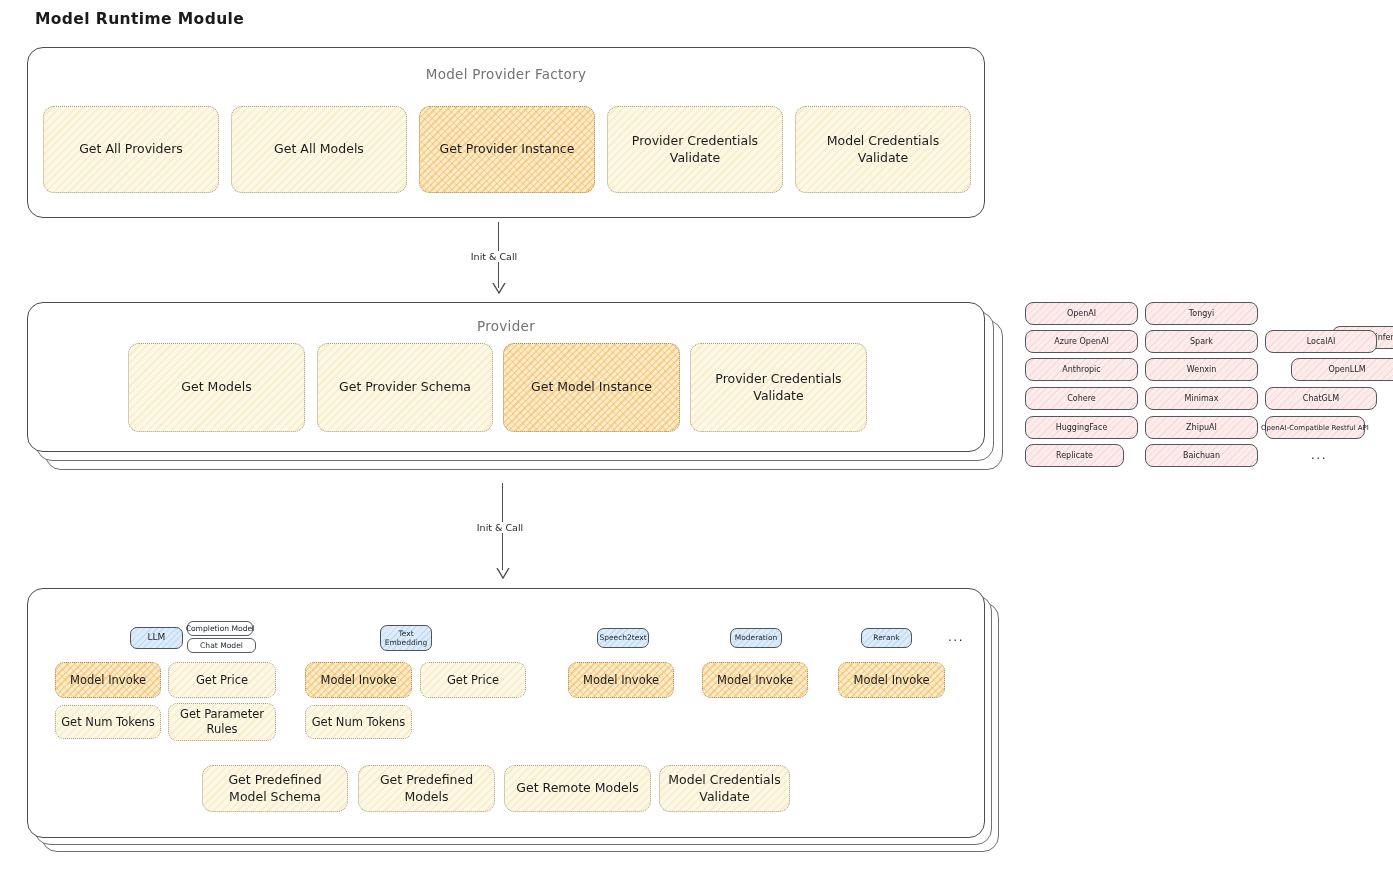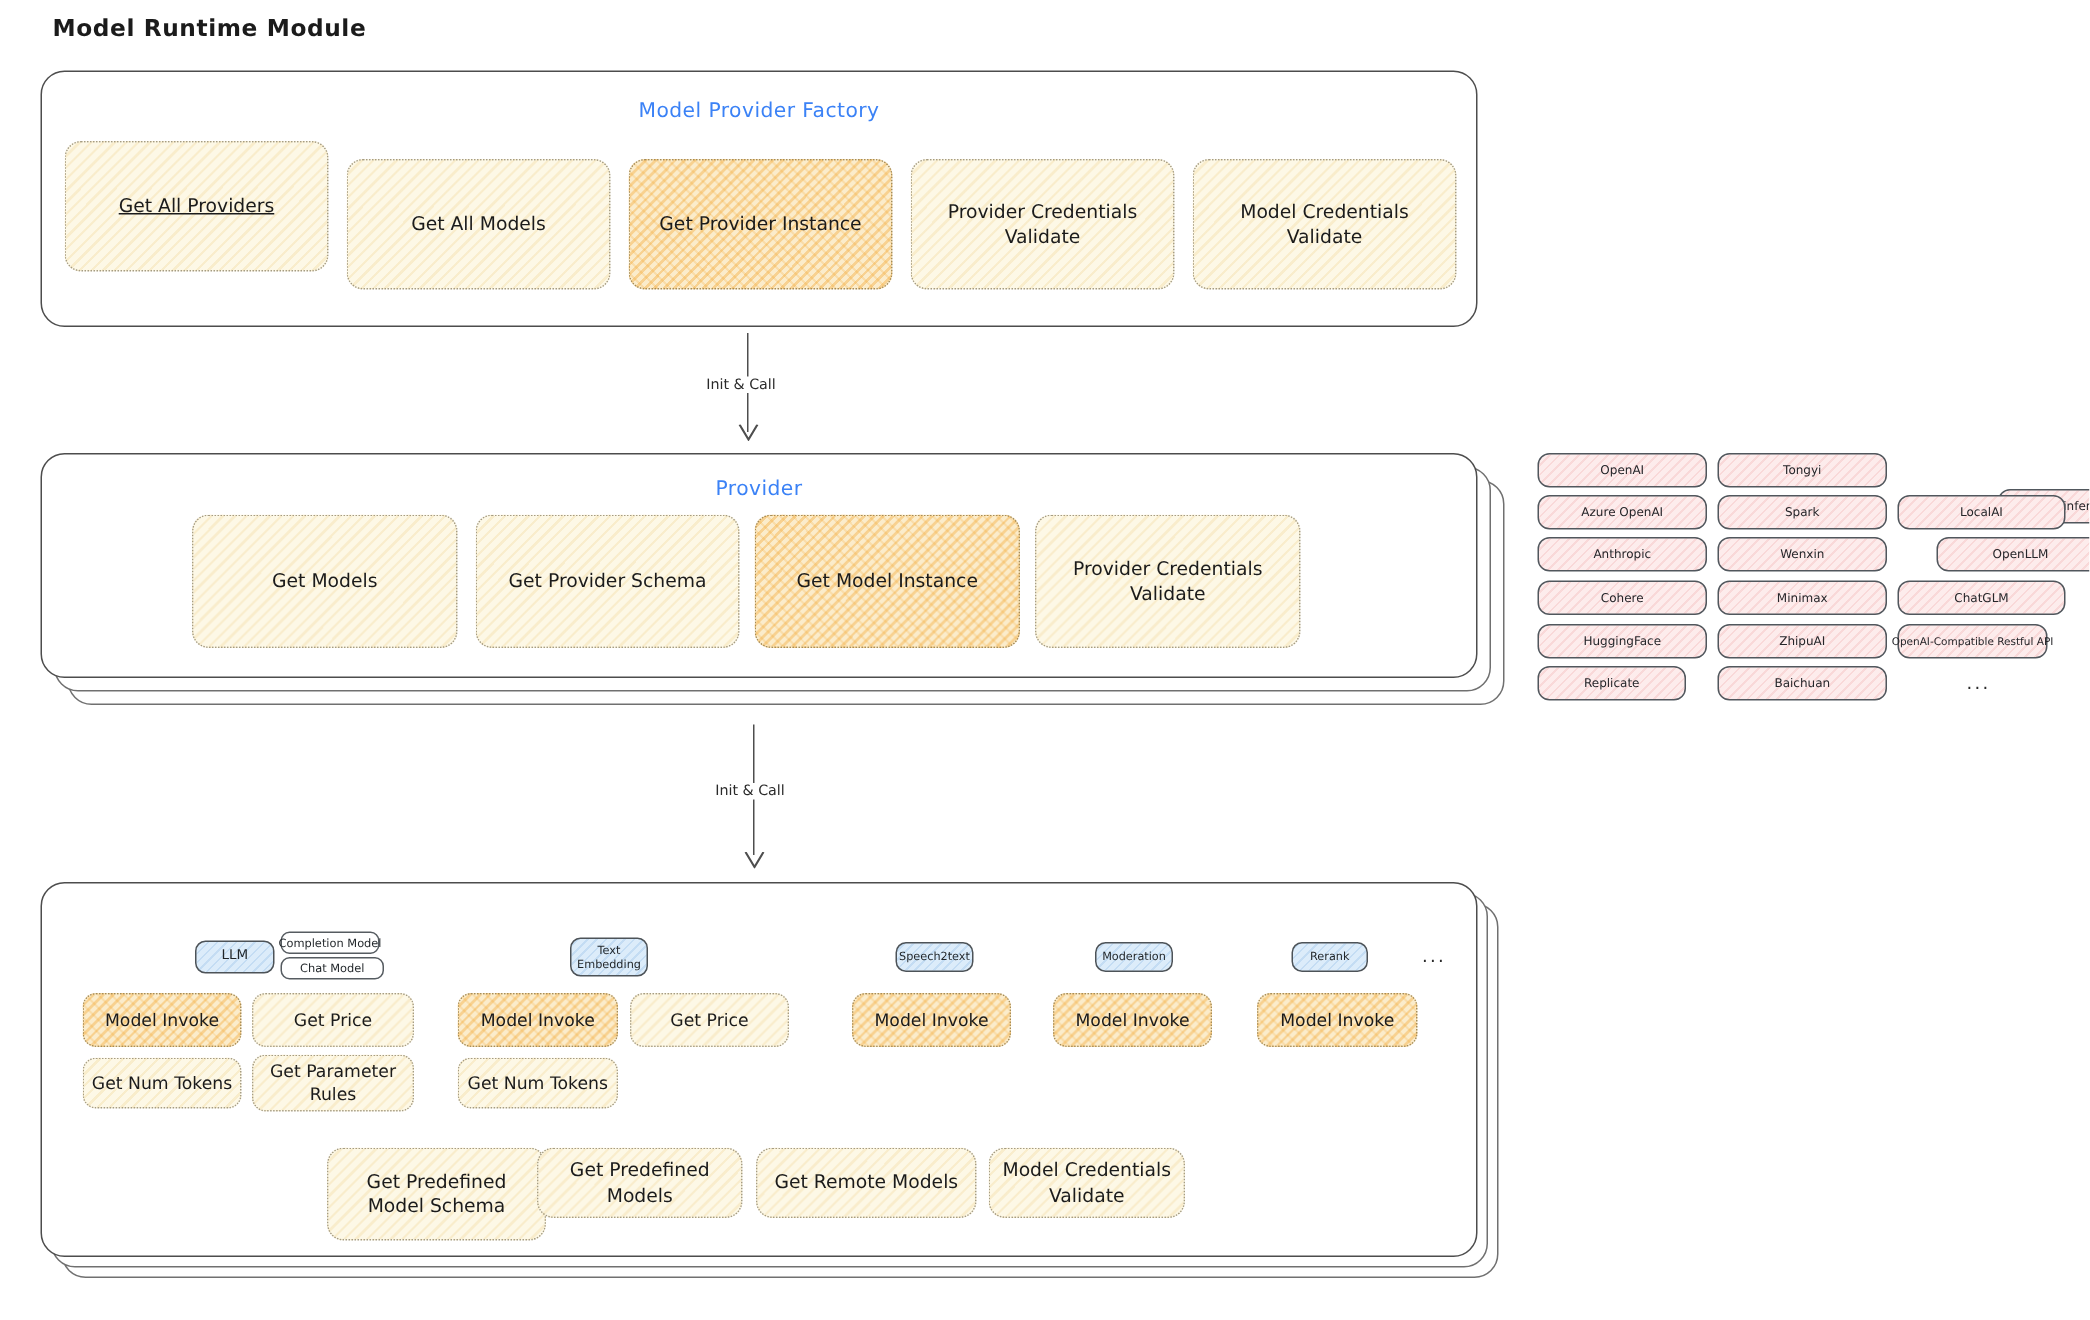--- a/index.html
+++ b/index.html
@@ -3,21 +3,21 @@
 <meta charset="utf-8">
 <style>
   html,body{margin:0;padding:0;background:#ffffff;}
   body{font-family:"DejaVu Sans",sans-serif;color:#1d1d1d;}
   #canvas{position:relative;width:1393px;height:880px;background:#fff;overflow:hidden;}
 
   .page-title{position:absolute;left:35px;top:10px;font-size:15.5px;letter-spacing:.4px;font-weight:600;color:#1b1b1b;}
 
   .panel{position:absolute;background:#fff;border:1.6px solid #4d4d4d;border-radius:16px;box-sizing:border-box;}
   .stack{position:absolute;background:#fff;border:1.4px solid #707070;border-radius:16px;box-sizing:border-box;}
-  .panel-title{position:absolute;text-align:center;font-size:13.5px;letter-spacing:.3px;color:#3b82f6;}
+  .panel-title{position:absolute;text-align:center;font-size:13.5px;letter-spacing:.3px;color:#737373;}
 
   .ybox{position:absolute;display:flex;align-items:center;justify-content:center;text-align:center;
         box-sizing:border-box;border:1.6px dotted #a59c83;border-radius:11px;
         font-size:12.5px;line-height:1.3;color:#1b1b1b;padding:2px 12px;
         background-color:#fdf8e6;
         background-image:repeating-linear-gradient(-45deg, rgba(235,195,110,.22) 0 1.6px, transparent 1.6px 5.5px);}
   .ybox.hl{background-color:#fbeccb;border-color:#a58c58;
         background-image:repeating-linear-gradient(-45deg, rgba(242,166,48,.38) 0 1.8px, transparent 1.8px 4.6px),
                          repeating-linear-gradient(45deg, rgba(242,166,48,.22) 0 1.4px, transparent 1.4px 6px);}
   .sbox{font-size:11.5px;border-radius:9px;padding:1px 3px;}
@@ -41,21 +41,21 @@
 </head>
 <body>
 
 <div id="canvas">
 
   <div class="page-title">Model Runtime Module</div>
 
   <div class="panel" style="left:27px;top:47px;width:958px;height:171px;"></div>
   <div class="panel-title" style="left:27px;top:66px;width:958px;">Model Provider Factory</div>
 
-  <div class="ybox" style="left:43px;top:94px;width:176px;height:87px;text-decoration:underline;">
+  <div class="ybox" style="left:43px;top:106px;width:176px;height:87px;">
       <span>Get All Providers</span>
     </div>
   <div class="ybox" style="left:231px;top:106px;width:176px;height:87px;">
       <span>Get All Models</span>
     </div>
   <div class="ybox hl" style="left:419px;top:106px;width:176px;height:87px;">
       <span>Get Provider Instance</span>
     </div>
   <div class="ybox" style="left:607px;top:106px;width:176px;height:87px;">
       <span>Provider Credentials Validate</span>
@@ -201,21 +201,21 @@
   <div class="ybox sbox" style="left:55px;top:705px;width:106px;height:34px;">
       <span>Get Num Tokens</span>
     </div>
   <div class="ybox sbox" style="left:168px;top:703px;width:108px;height:38px;">
       <span>Get Parameter Rules</span>
     </div>
   <div class="ybox sbox" style="left:305px;top:705px;width:107px;height:34px;">
       <span>Get Num Tokens</span>
     </div>
 
-  <div class="ybox" style="left:202px;top:765px;width:146px;height:62px;font-size:12.5px;padding:2px 8px;margin-left:16px;">
+  <div class="ybox" style="left:202px;top:765px;width:146px;height:47px;font-size:12.5px;padding:2px 8px;">
       <span>Get Predefined Model Schema</span>
     </div>
   <div class="ybox" style="left:358px;top:765px;width:137px;height:47px;font-size:12.5px;padding:2px 8px;">
       <span>Get Predefined Models</span>
     </div>
   <div class="ybox" style="left:504px;top:765px;width:147px;height:47px;font-size:12.5px;padding:2px 8px;">
       <span>Get Remote Models</span>
     </div>
   <div class="ybox" style="left:659px;top:765px;width:131px;height:47px;font-size:12.5px;padding:2px 6px;">
       <span>Model Credentials Validate</span>

